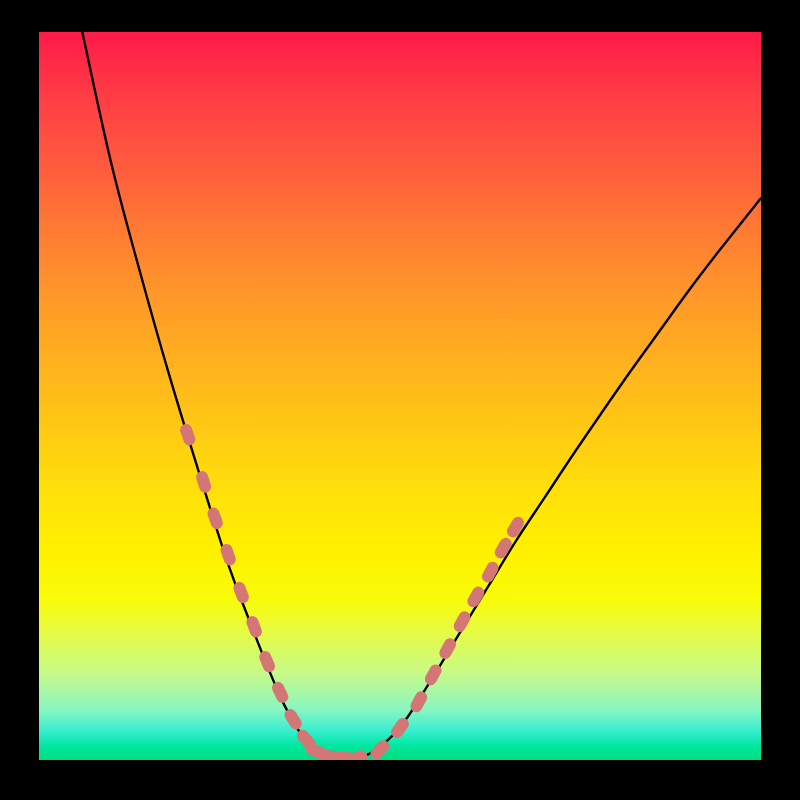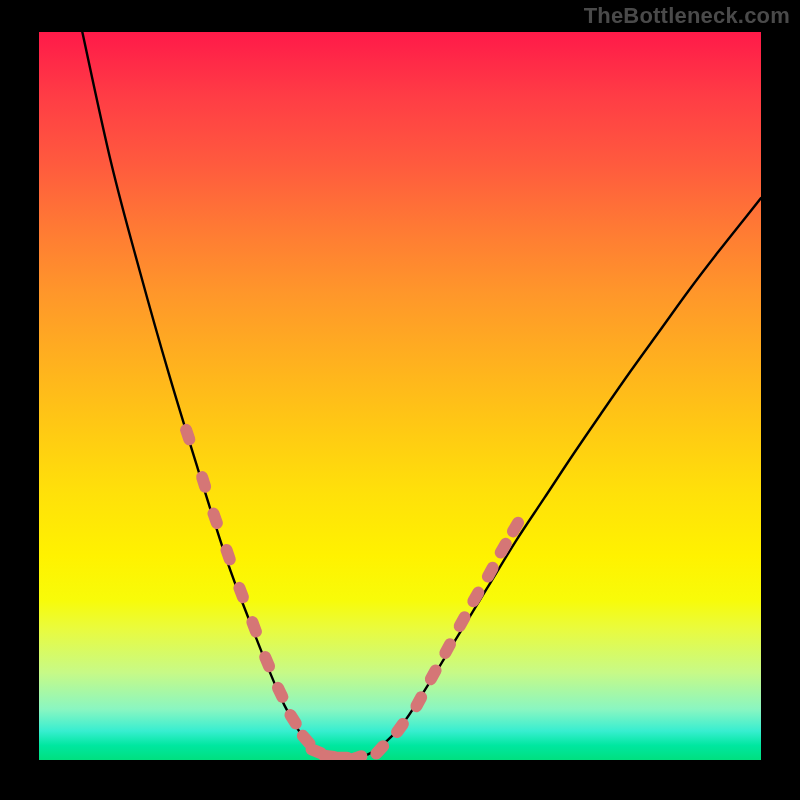--- a/index.html
+++ b/index.html
@@ -56,21 +56,20 @@
     left: 0;
     top: 0;
     width: 722px;
     height: 728px;
   }
 </style>
 </head>
 <body>
 
 <div class="outer-frame">
-  <div class="watermark">TheBottleneck.com</div>
   <div class="plot-area">
     <svg class="curve" viewBox="0 0 722 728" preserveAspectRatio="none">
       <path id="curve-path" fill="none" stroke="#000000" stroke-width="2.4" stroke-linecap="round" d="M 43.32 0.00 C 48.52 23.59, 61.80 87.80, 72.20 131.04 C 82.60 174.28, 90.68 202.24, 101.08 240.24 C 111.48 278.24, 119.56 306.78, 129.96 342.16 C 140.36 377.54, 148.44 403.38, 158.84 436.80 C 169.24 470.22, 178.36 500.28, 187.72 527.80 C 197.08 555.32, 203.03 569.37, 210.82 589.68 C 218.62 609.99, 224.80 625.57, 231.04 640.64 C 237.28 655.71, 240.28 662.92, 245.48 673.40 C 250.68 683.88, 254.72 690.89, 259.92 698.88 C 265.12 706.87, 268.51 712.96, 274.36 717.81 C 280.21 722.66, 285.91 724.37, 292.41 725.82 C 298.91 727.26, 303.31 726.73, 310.46 725.82 C 317.61 724.90, 323.02 726.22, 332.12 720.72 C 341.22 715.22, 350.60 707.69, 361.00 695.24 C 371.40 682.79, 379.48 667.94, 389.88 651.56 C 400.28 635.18, 408.36 621.28, 418.76 604.24 C 429.16 587.20, 437.24 573.96, 447.64 556.92 C 458.04 539.88, 466.12 525.98, 476.52 509.60 C 486.92 493.22, 495.00 481.64, 505.40 465.92 C 515.80 450.20, 523.88 437.70, 534.28 422.24 C 544.68 406.78, 552.76 395.09, 563.16 380.02 C 573.56 364.95, 581.64 353.20, 592.04 338.52 C 602.44 323.84, 610.52 312.89, 620.92 298.48 C 631.32 284.07, 639.40 272.46, 649.80 258.44 C 660.20 244.42, 668.28 233.95, 678.68 220.58 C 689.08 207.22, 699.76 194.01, 707.56 184.18 C 715.36 174.36, 719.40 169.26, 722.00 165.98 "></path>
       <g id="marker-group">
           <rect x="137.73" y="396.58" width="22" height="12" rx="6" ry="6" fill="#d57676" transform="rotate(71.4 148.73 402.58)"></rect>
           <rect x="153.62" y="443.90" width="22" height="12" rx="6" ry="6" fill="#d57676" transform="rotate(72.4 164.62 449.90)"></rect>
           <rect x="165.17" y="480.30" width="22" height="12" rx="6" ry="6" fill="#d57676" transform="rotate(70.4 176.17 486.30)"></rect>
           <rect x="178.16" y="516.70" width="22" height="12" rx="6" ry="6" fill="#d57676" transform="rotate(71.1 189.16 522.70)"></rect>
           <rect x="191.16" y="554.56" width="22" height="12" rx="6" ry="6" fill="#d57676" transform="rotate(69.2 202.16 560.56)"></rect>
           <rect x="204.16" y="588.78" width="22" height="12" rx="6" ry="6" fill="#d57676" transform="rotate(69.6 215.16 594.78)"></rect>

